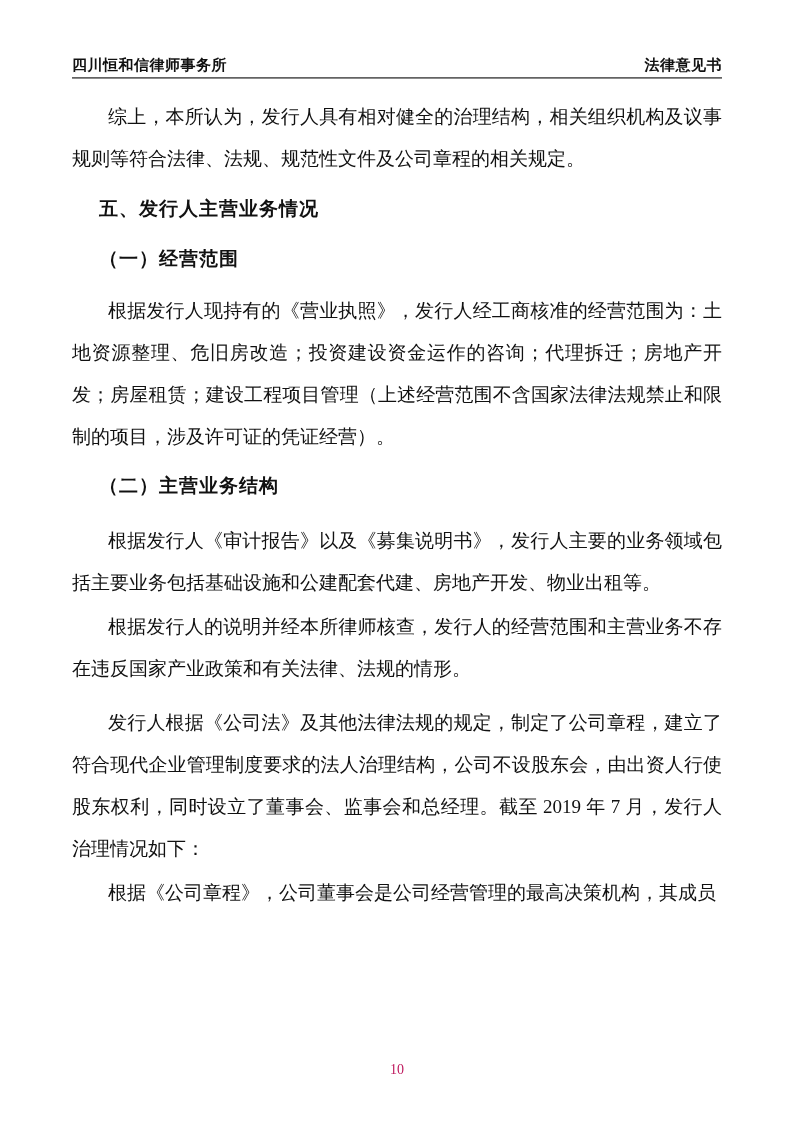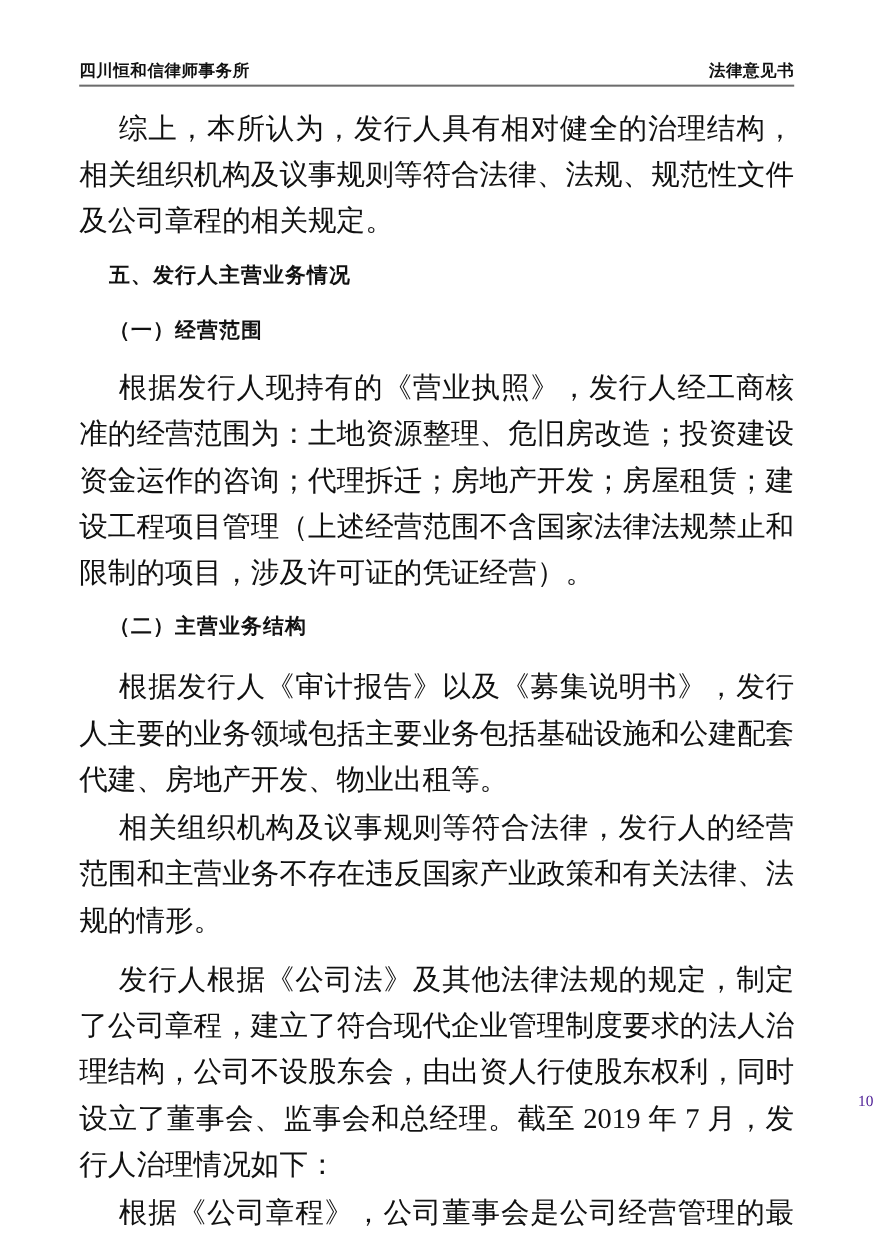--- a/index.html
+++ b/index.html
@@ -40,21 +40,21 @@
   }
   
   .content {
     position: absolute;
     top: 96px;
     left: 72px;
     width: 650px;
   }
   .para {
     margin: 0;
-    font-size: 26px;
+    font-size: 19px;
     line-height: 42px;
     text-align: justify;
     text-justify: inter-ideograph;
     text-indent: 36px;
     font-weight: 400;
   }
   .heading {
     margin: 0;
     font-size: 19px;
     line-height: 42px;
@@ -66,27 +66,27 @@
   .mt2  { margin-top: 2px; }
   .mt6  { margin-top: 6px; }
   .mt7  { margin-top: 7px; }
   .mt8  { margin-top: 8px; }
   .mt10 { margin-top: 10px; }
   .mt12 { margin-top: 12px; }
   .mt13 { margin-top: 13px; }
   
   .footer {
     position: absolute;
-    top: 994px;
+    top: 1062px;
     left: 0;
     width: 794px;
-    text-align: right;
+    text-align: center;
     font-size: 14px;
     line-height: 16px;
-    color: #4c1d95;
+    color: #be185d;
   }
 </style>
 </head>
 <body>
 
 <div class="page">
 
   <div class="header">
     <div class="header-row">
       <span>四川恒和信律师事务所</span>
@@ -101,21 +101,21 @@
     <h2 class="heading mt8">五、发行人主营业务情况</h2>
 
     <h3 class="heading mt8">（一）经营范围</h3>
 
     <p class="para mt10">根据发行人现持有的《营业执照》，发行人经工商核准的经营范围为：土地资源整理、危旧房改造；投资建设资金运作的咨询；代理拆迁；房地产开发；房屋租赁；建设工程项目管理（上述经营范围不含国家法律法规禁止和限制的项目，涉及许可证的凭证经营）。</p>
 
     <h3 class="heading mt7">（二）主营业务结构</h3>
 
     <p class="para mt13">根据发行人《审计报告》以及《募集说明书》，发行人主要的业务领域包括主要业务包括基础设施和公建配套代建、房地产开发、物业出租等。</p>
 
-    <p class="para mt2">相关组织机构及议事规则等符合法律，发行人的经营范围和主营业务不存在违反国家产业政策和有关法律、法规的情形。</p>
+    <p class="para mt2">根据发行人的说明并经本所律师核查，发行人的经营范围和主营业务不存在违反国家产业政策和有关法律、法规的情形。</p>
 
 
     <p class="para mt12">发行人根据《公司法》及其他法律法规的规定，制定了公司章程，建立了符合现代企业管理制度要求的法人治理结构，公司不设股东会，由出资人行使股东权利，同时设立了董事会、监事会和总经理。截至 2019 年 7 月，发行人治理情况如下：</p>
 
 
     <p class="para mt2">根据《公司章程》，公司董事会是公司经营管理的最高决策机构，其成员</p>
   </div>
 
   <div class="footer">
     <span>10</span>

